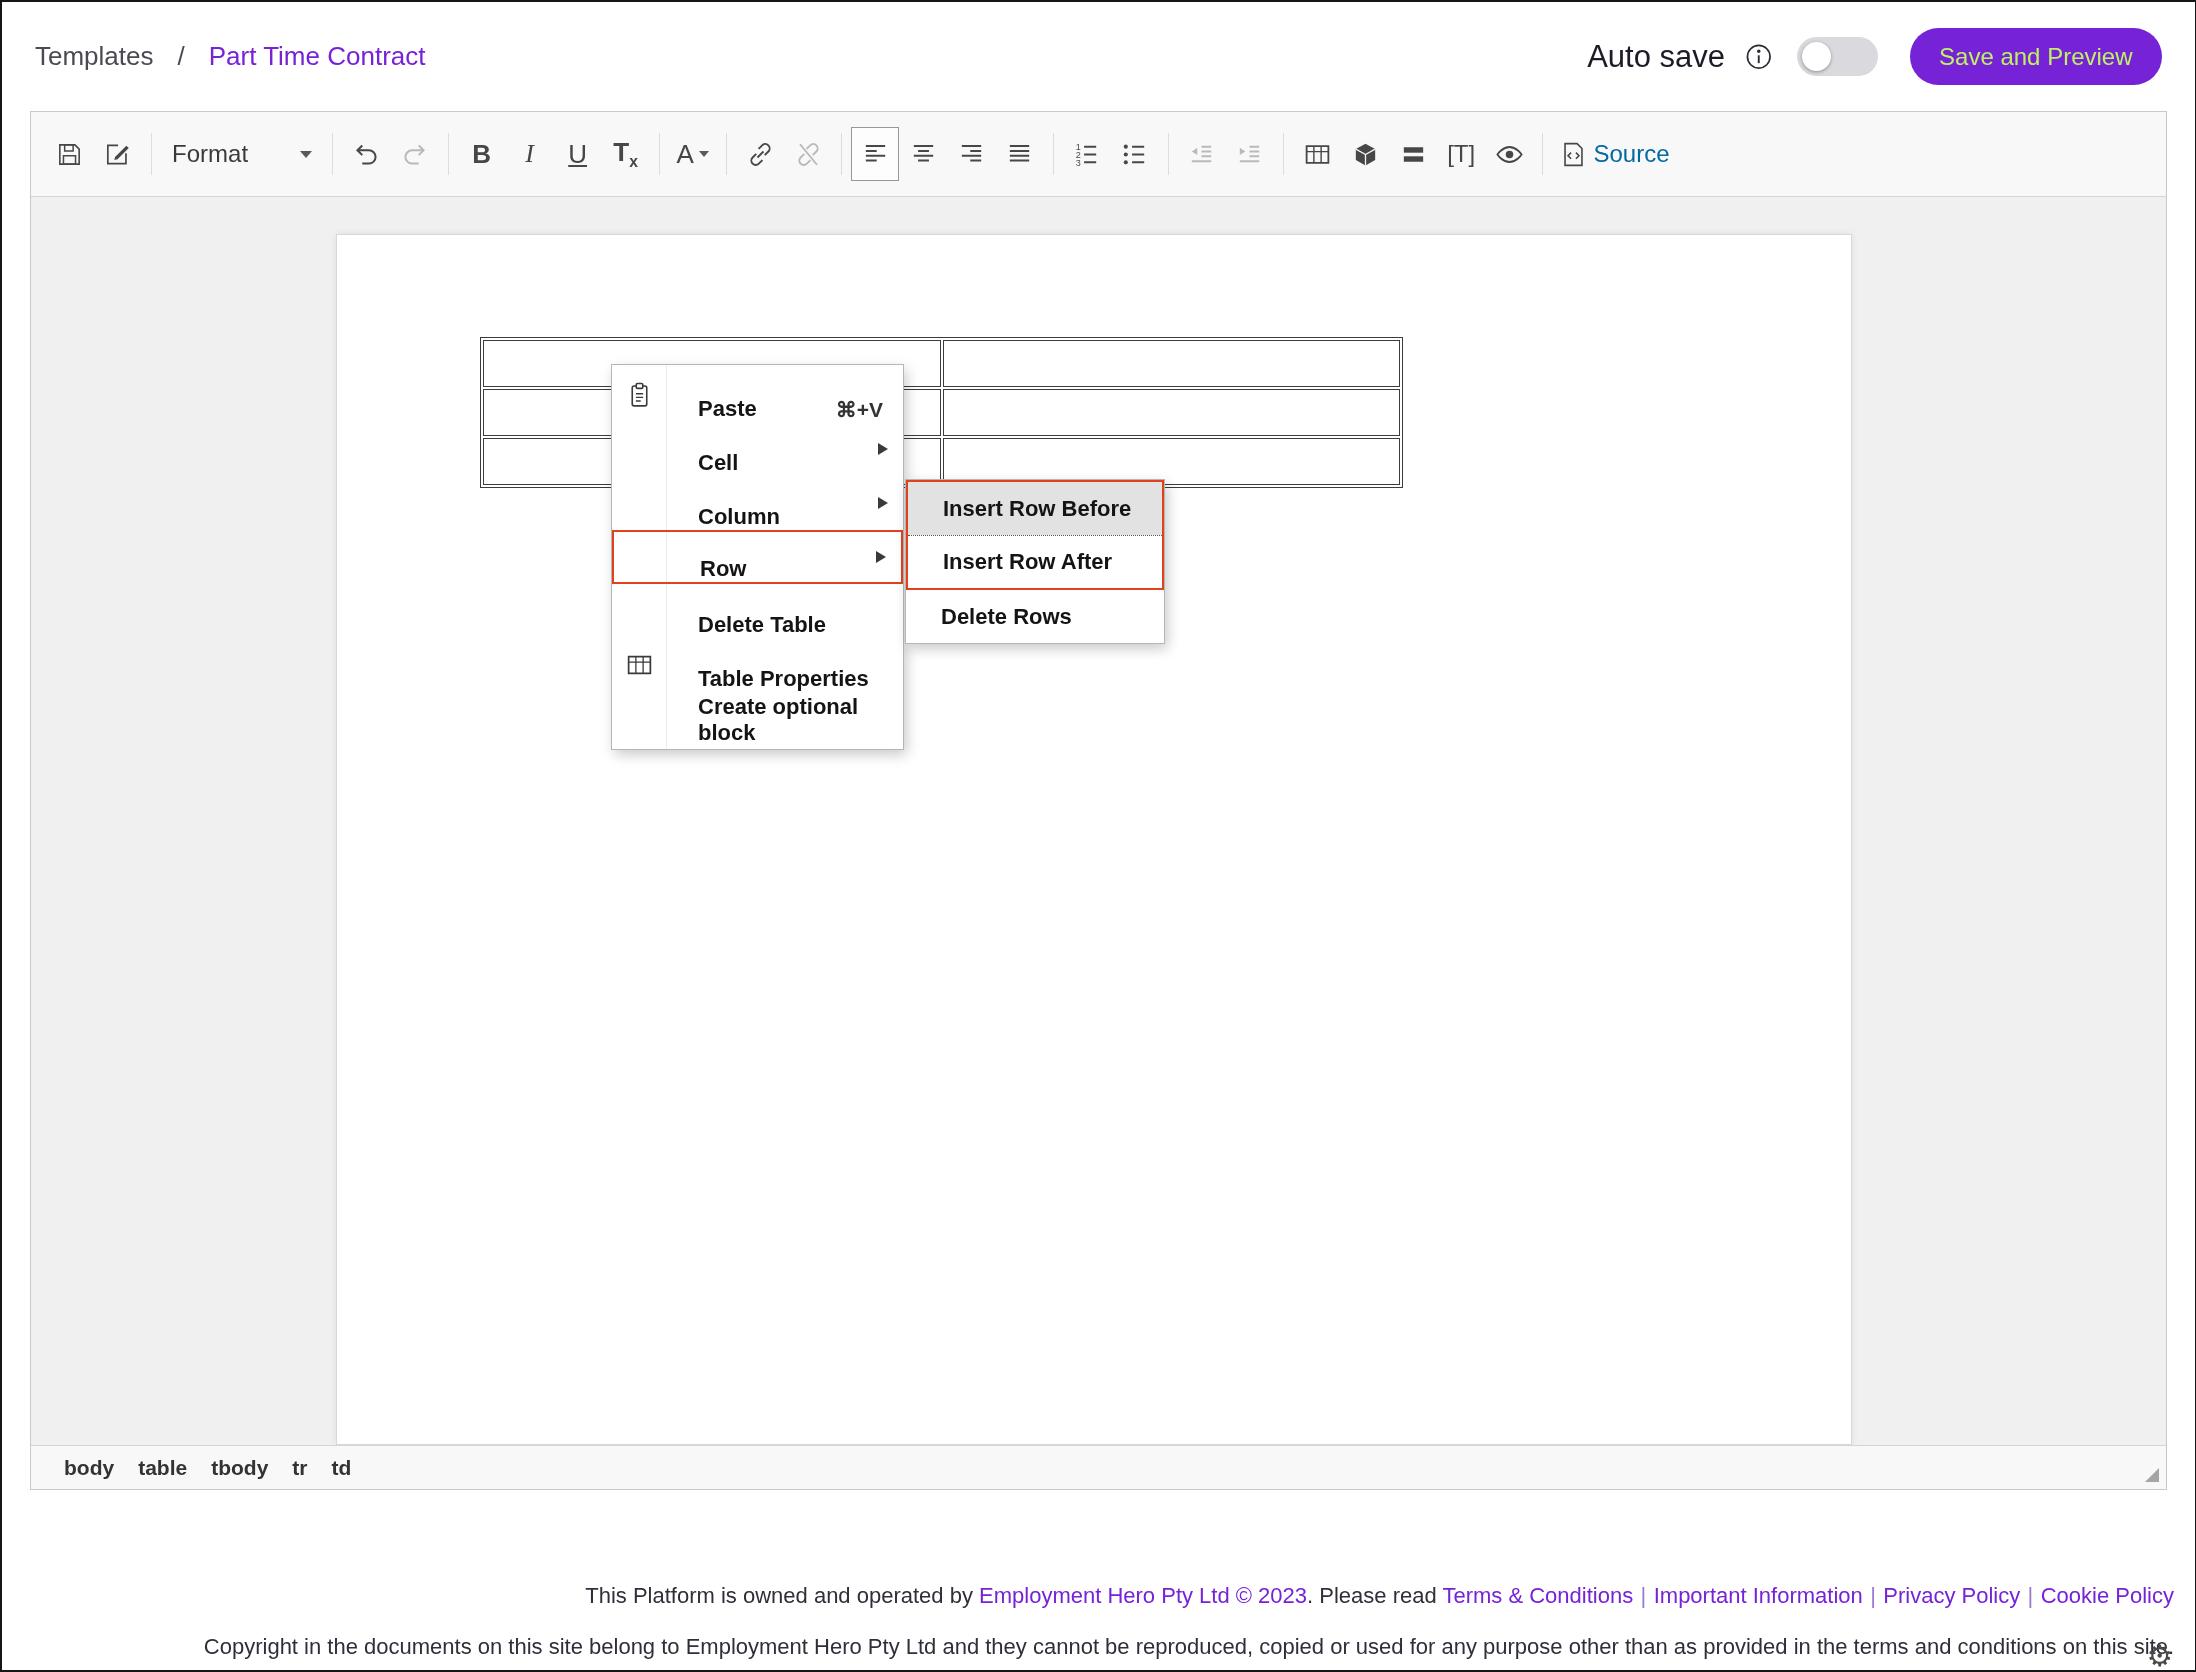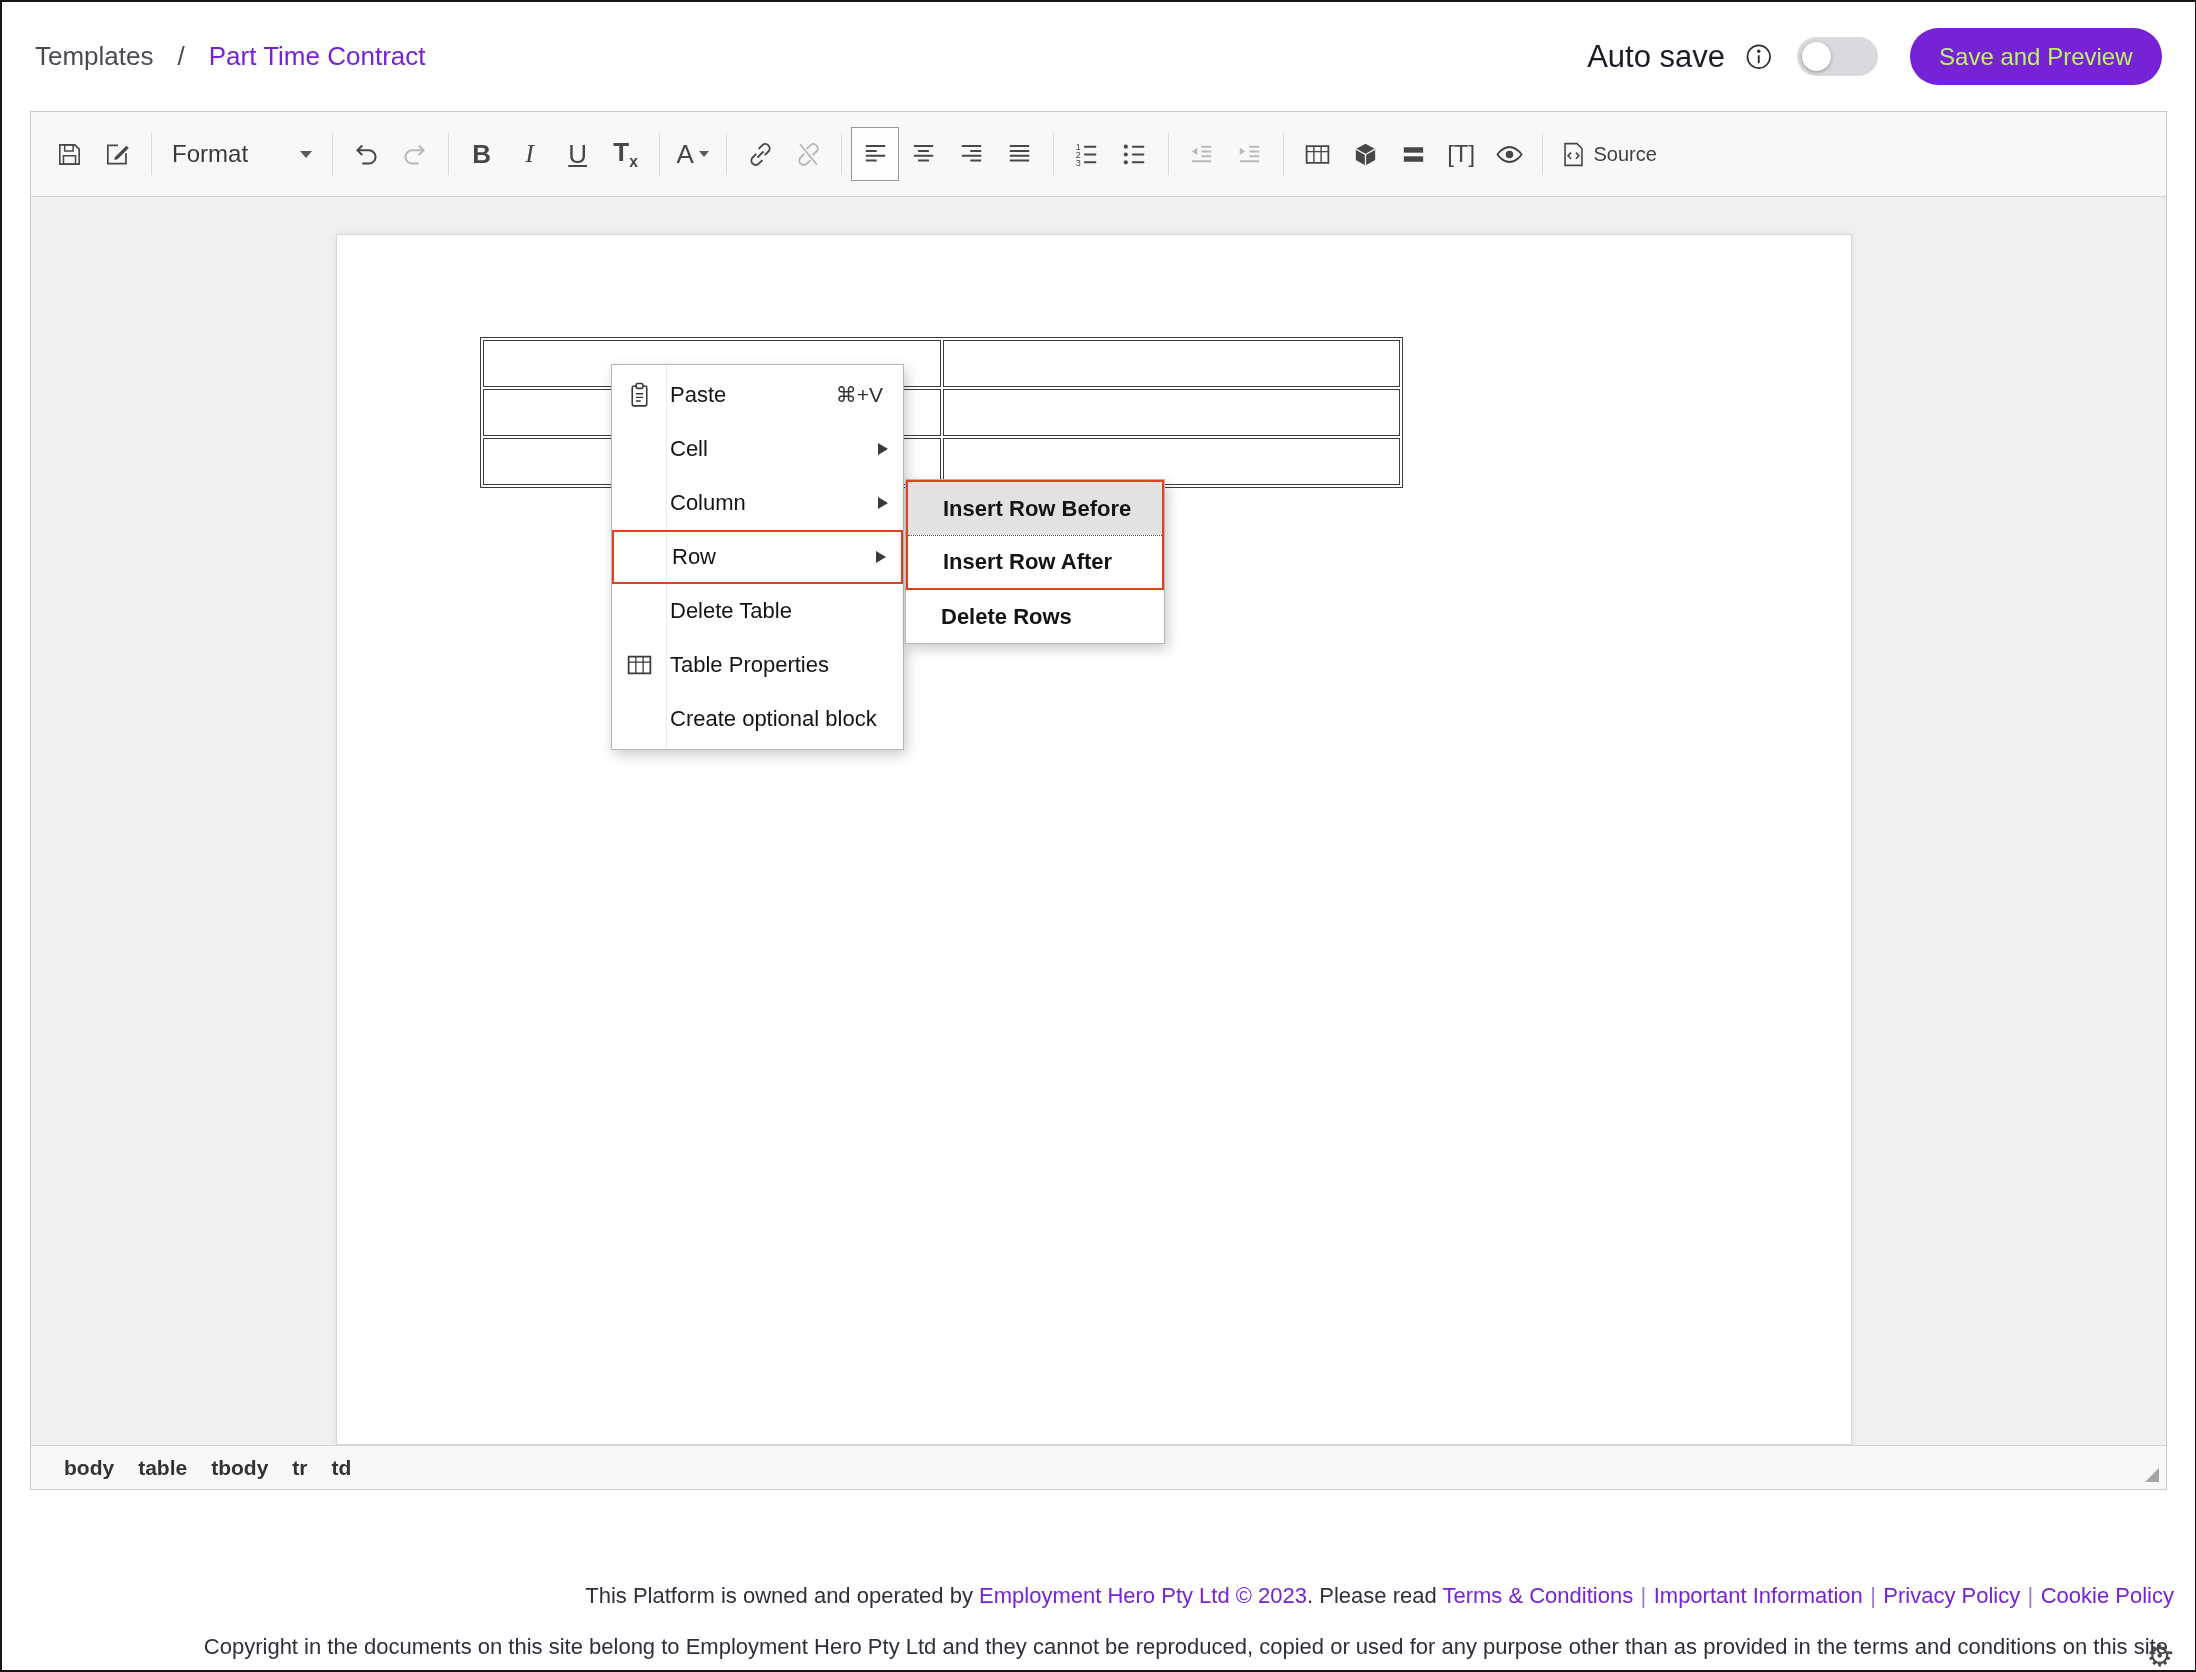--- a/index.html
+++ b/index.html
@@ -33,33 +33,33 @@
   .tb-btn.active { border:0.9px solid #979797; background:#fdfdfd; }
   .tb-btn.disabled { color:#b9b9b9; cursor:default; }
   .tb-sep { width:0.9px; height:42px; background:#dcdcdc; margin:0 9.2px; flex:none; }
   .tb-letter { font-size:26px; color:#474747; }
   .b-bold { font-weight:bold; }
   .b-italic { font-style:italic; font-family:"Liberation Serif", serif; }
   .b-under { text-decoration:underline; }
   .sub-x { font-size:15.7px; vertical-align:sub; }
   .caret-down { width:0; height:0; border-left:6.5px solid transparent; border-right:6.5px solid transparent; border-top:7.4px solid #5a5a5a; display:inline-block; }
   .format-combo { display:flex; align-items:center; gap:52px; padding:0 11px; height:54px; font-size:24px; color:#3a3a3a; cursor:pointer; }
-  .source-btn { font-size:20px; color:#404040; }
+  .source-btn { font-size:24px; color:#0369a1; }
 
   
   .content { flex:1; background:#f0f0f0; position:relative; overflow:hidden; }
   .page { position:absolute; left:305px; right:314px; top:37px; bottom:0; background:#fff; border:0.9px solid #d8d8d8; box-shadow:0 0 7.4px rgba(0,0,0,.08); }
 
   .doc-table { position:absolute; left:143px; top:102px; width:923px; border-collapse:separate; border-spacing:2.8px; border:0.9px solid #3c3c3c; background:#fff; }
   .doc-table td { border:0.9px solid #3c3c3c; height:47px; width:50%; }
 
   
   .ctx-menu { position:absolute; left:609px; top:362px; width:293px; background:#fff; border:0.9px solid #b6b6b6; box-shadow:2.8px 4.6px 13px rgba(0,0,0,.22); padding:2.8px 0; z-index:20; }
   .ctx-menu::before { content:""; position:absolute; left:54px; top:0; bottom:0; width:0.9px; background:#ececec; }
-  .menu-item { height:54px; display:flex; align-items:center; position:relative; font-size:22px; color:#141414; padding-left:58px; cursor:pointer; }
+  .menu-item { height:54px; display:flex; align-items:flex-end; position:relative; font-size:22px; color:#141414; padding-left:86px; cursor:pointer;font-weight:bold; }
   .menu-item .menu-icon { position:absolute; left:13px; top:50%; transform:translateY(-50%); width:29px; height:29px; color:#3a3a3a; }
   .menu-item .menu-icon svg { width:29px; height:29px; }
   .menu-shortcut { margin-left:auto; padding-right:20px; font-size:21px; color:#333; }
   .menu-arrow { position:absolute; right:14.8px; top:50%; transform:translateY(-50%); width:0; height:0; border-left:10px solid #3a3a3a; border-top:6.5px solid transparent; border-bottom:6.5px solid transparent; }
   .menu-item.highlight { border:2.8px solid #e0431c; }
 
   
   .submenu { position:absolute; left:903px; top:477px; width:260px; background:#fff; border:0.9px solid #b6b6b6; box-shadow:2.8px 4.6px 13px rgba(0,0,0,.22); z-index:21;font-weight:bold; }
   .submenu-item { height:53px; display:flex; align-items:center; font-size:22px; color:#141414; padding-left:35px; cursor:pointer; }
   .red-wrap { border:2.8px solid #e0431c; }

